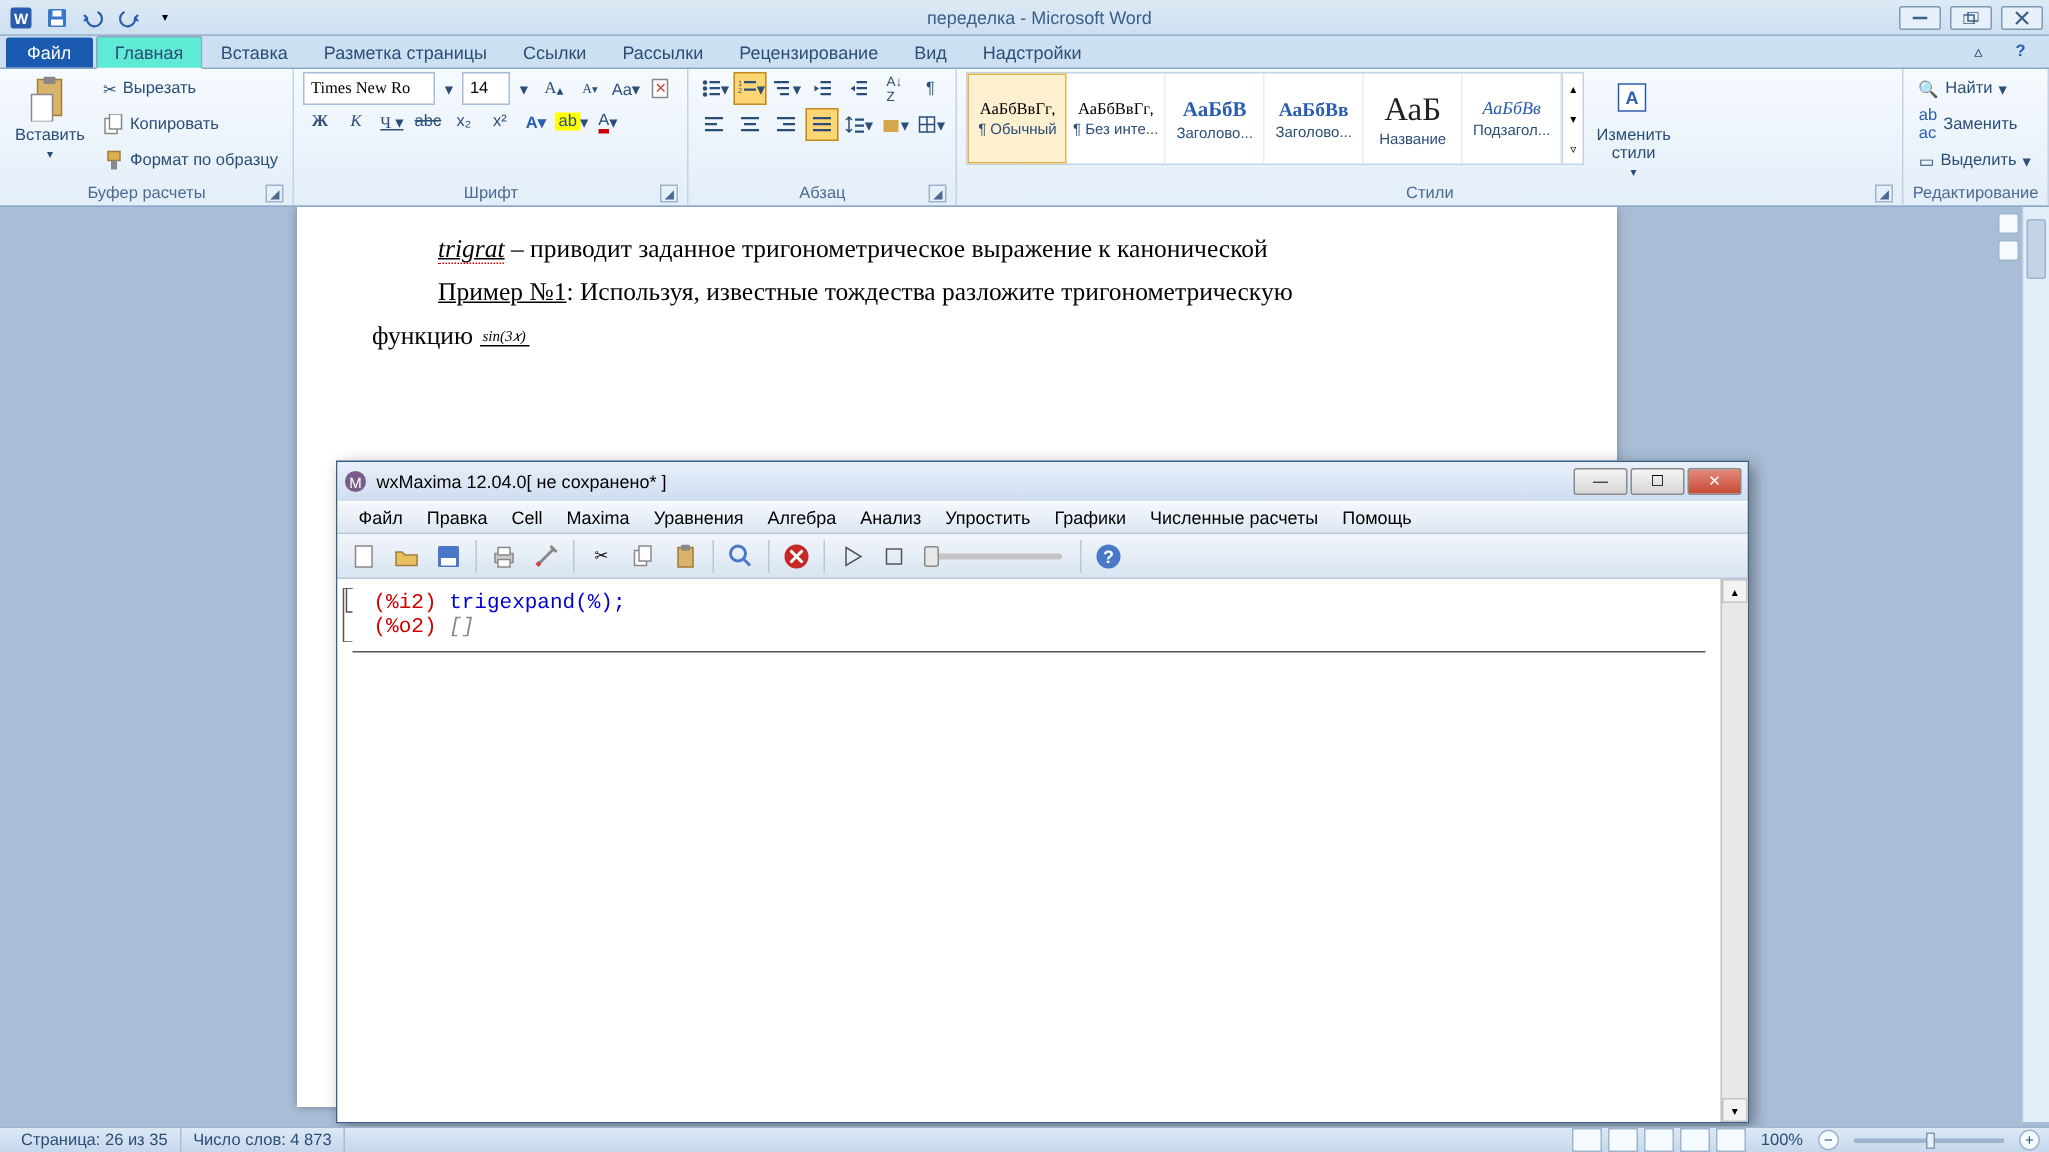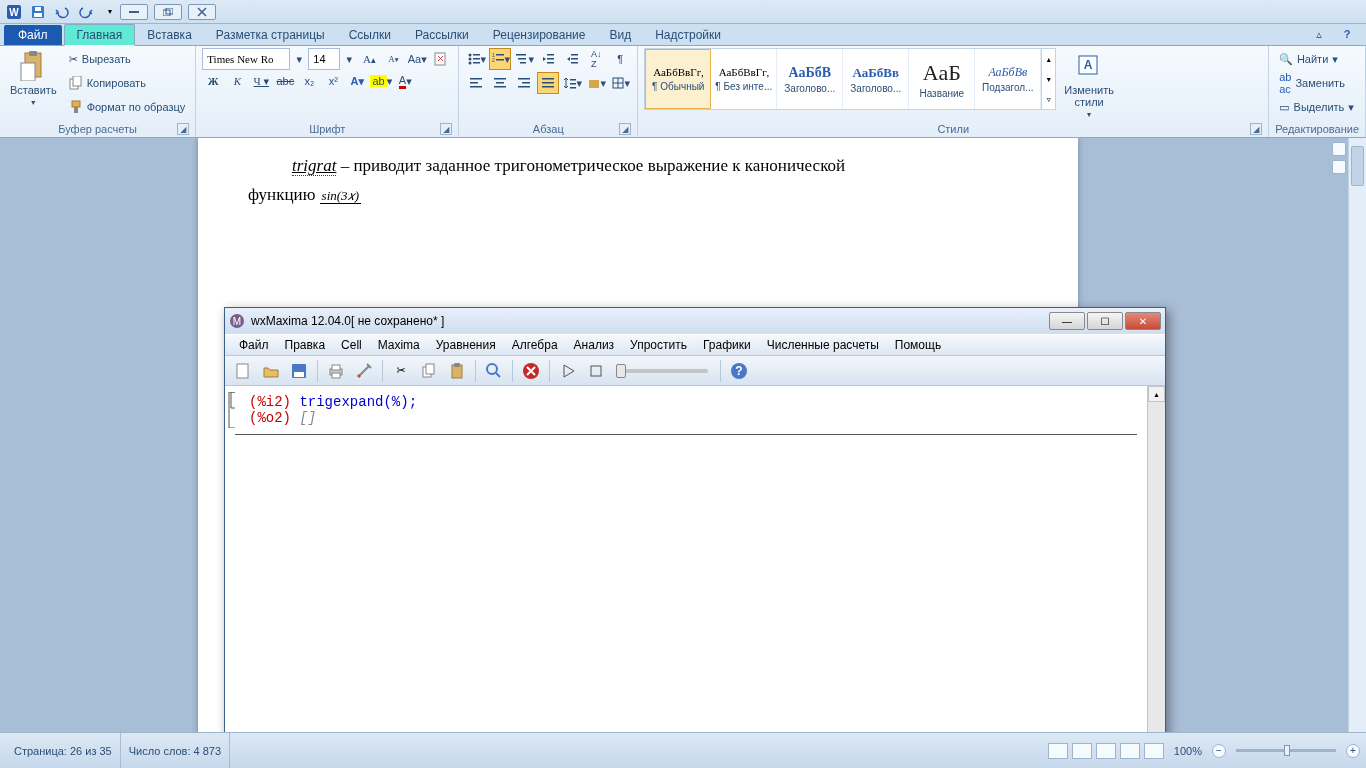--- a/index.html
+++ b/index.html
@@ -81,21 +81,21 @@
   .mx-blue { color:#0000d0;}
   .mx-gray { color:#888;}
   .mx-bracket { position:absolute; left:2px; top:6px; width:10px; height:36px; }
   .mx-bracket svg { width:100%; height:100%;}
   .mx-hr { border:none; border-top:1px solid #555; margin-top:8px;}
   .mx-scroll { width:18px; background:#e8e8e8; border-left:1px solid #c4c4c4; position:relative;}
   .mx-scroll .arr { height:16px; display:flex;align-items:center;justify-content:center; font-size:8px; border:1px solid #c4c4c4; background:#f2f2f2; cursor:pointer;}
   .mx-scroll .arr.bot { position:absolute; bottom:0; left:0; right:0;}
   
   
-  .statusbar { position:absolute; bottom:0; left:0; right:0; height:36px; background:linear-gradient(#dce8f4,#c6d8ec); border-top:1px solid #9db4cc; display:flex; align-items:center; font-size:11px; color:#2b4e77; padding:0 6px;}
+  .statusbar { position:absolute; bottom:0; left:0; right:0; height:17px; background:linear-gradient(#dce8f4,#c6d8ec); border-top:1px solid #9db4cc; display:flex; align-items:flex-start; font-size:11px; color:#2b4e77; padding:0 6px;}
   .sb-cell { border-right:1px solid #a7bdd6; padding:0 8px; height:100%; display:flex; align-items:center;}
   .sb-right { margin-left:auto; display:flex; align-items:center; gap:4px;}
   .view-btn { width:20px; height:16px; border:1px solid #9db4cc; background:#f5fafe; cursor:pointer;}
   .zoom-slider { width:100px; height:3px; background:#9db4cc; position:relative; margin:0 6px;}
   .zoom-thumb { position:absolute; left:48px; top:-4px; width:6px; height:11px; background:#e8f1fa; border:1px solid #7e99b8;}
   .zoom-btn { width:14px; height:14px; border:1px solid #9db4cc; border-radius:7px; display:flex;align-items:center;justify-content:center; cursor:pointer; background:#f5fafe; font-size:10px;}
 </style>
 </head>
 <body>
 
@@ -119,20 +119,21 @@
           <path d="M10 3 A5 5 0 1 1 3 7 L1 5 M3 7 L1 9" stroke="#2a5db0" fill="none" stroke-width="1.5"></path>
         </svg>
       </div>
     <div class="qat-btn">
         <svg width="14" height="14">
           <path d="M4 3 A5 5 0 1 0 11 7 L13 5 M11 7 L13 9" stroke="#2a5db0" fill="none" stroke-width="1.5"></path>
         </svg>
       </div>
     <div class="qat-btn" style="font-size:8px">▾</div>
   </div>
+  <div class="word-title-text">переделка  -  Microsoft Word</div>
   <div class="window-controls">
     <div class="win-ctrl">
         <svg width="10" height="2">
           <rect width="10" height="2" fill="#3b5f87"></rect>
         </svg>
       </div>
     <div class="win-ctrl">
         <svg width="10" height="8">
           <rect x="0" y="2" width="7" height="6" stroke="#3b5f87" fill="none"></rect>
           <rect x="3" y="0" width="7" height="6" stroke="#3b5f87" fill="none"></rect>
@@ -383,21 +384,22 @@
         </div>
       <div class="mini-text-btn"><span>▭</span><span>Выделить</span> ▾</div>
     </div>
     <div class="rgroup-label">Редактирование</div>
   </div>
 </div>
 
 <div class="doc-area">
   <div class="page">
     <div style="text-indent:44px"><span class="formula underline redunder">trigrat</span><span> – приводит заданное тригонометрическое выражение к канонической</span></div>
-    <div><span>функцию </span><span style="display:inline-block;vertical-align:middle;text-align:center;font-size:13px"><span class="formula" style="border-bottom:1px solid #000;padding:0 2px">sin(3𝑥)</span></span></div>
+    <div style="text-indent:44px"><span class="underline">Пример №1</span><span>: Используя, известные тождества разложите тригонометрическую</span></div>
+    <div><span>функцию </span><span style="display:inline-block;vertical-align:middle;text-align:center;font-size:10px"><span class="formula" style="border-bottom:1px solid #000;padding:0 2px">sin(3𝑥)</span></span></div>
   </div>
   <div class="right-gutter">
     <div></div>
     <div></div>
   </div>
   <div class="doc-scroll">
     <div class="doc-scroll-thumb"></div>
   </div>
 </div>
 

